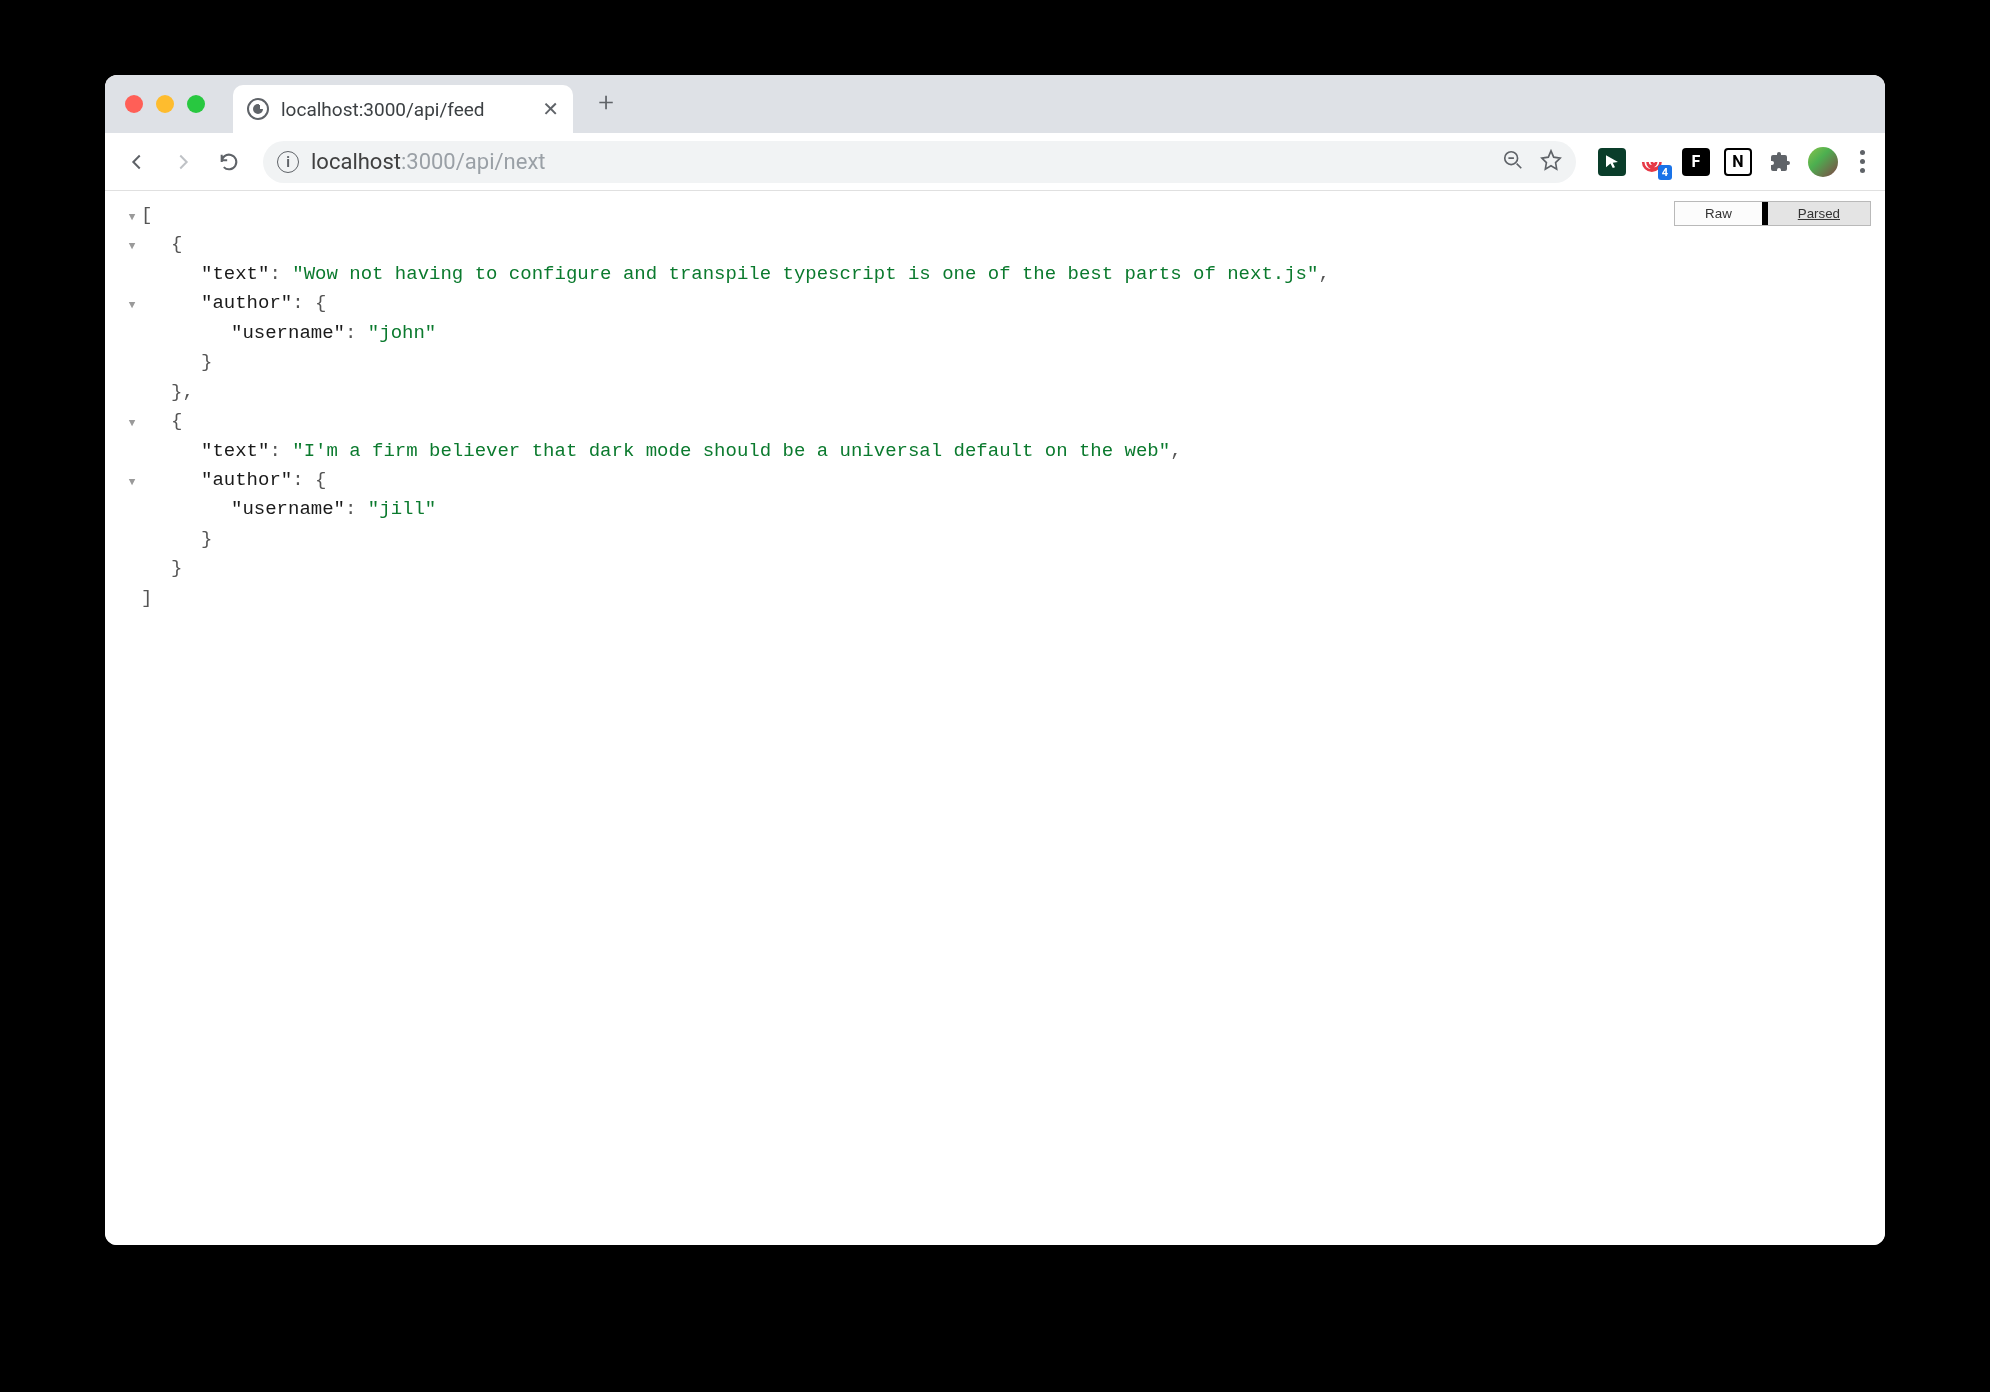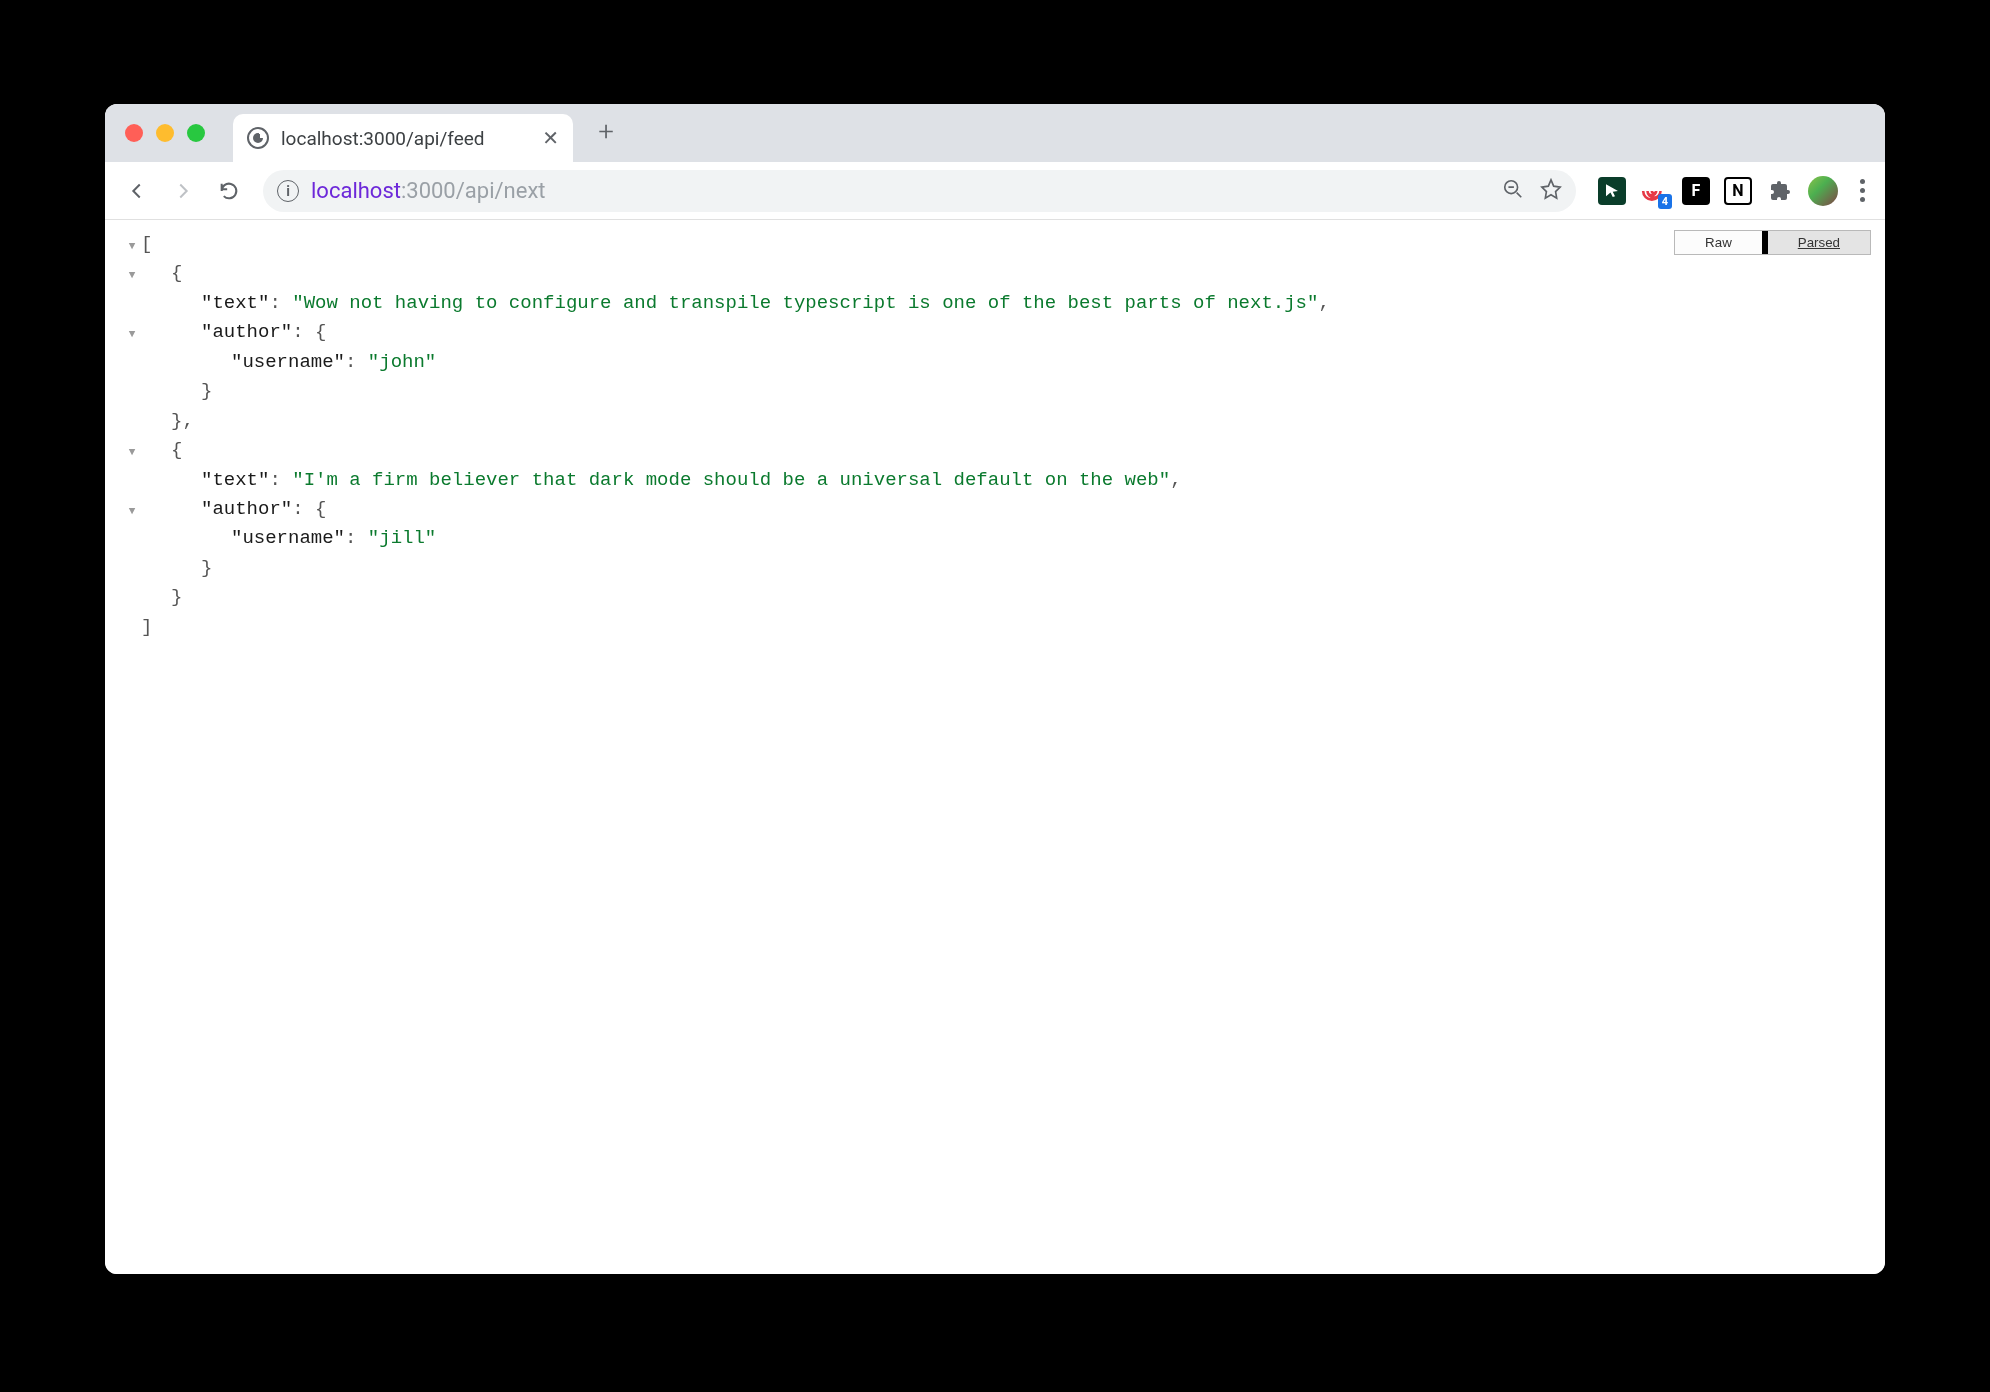--- a/index.html
+++ b/index.html
@@ -15,21 +15,20 @@
   }
   .window {
     width: 1780px;
     height: 1170px;
     background: #fff;
     border-radius: 12px;
     box-shadow: 0 20px 60px rgba(0,0,0,0.6);
     overflow: hidden;
     display: flex;
     flex-direction: column;
-    margin-top: 29px;
   }
   .tabbar {
     height: 58px;
     background: #dee1e6;
     display: flex;
     align-items: flex-end;
     padding-left: 14px;
   }
   .traffic {
     display: flex;
@@ -103,21 +102,21 @@
     gap:12px;
     margin: 0 8px;
   }
   .site-info{
     width:22px;height:22px;border-radius:50%;
     border:1.6px solid #5f6368;
     display:flex;align-items:center;justify-content:center;
     font-size:14px;font-weight:700;color:#5f6368;
   }
   .url { font-size:22px; color:#9aa0a6; }
-  .url .host { color:#6d28d9; }
+  .url .host { color:#404040; }
   .omni-right{margin-left:auto;display:flex;gap:16px;align-items:center;color:#5f6368;}
   .omni-right svg{width:22px;height:22px;stroke:currentColor;fill:none;stroke-width:1.8;}
   .ext-row{display:flex;align-items:center;gap:14px;margin-left:8px;}
   .ext{width:28px;height:28px;display:flex;align-items:center;justify-content:center;border-radius:4px;font-weight:700;font-size:16px;color:#fff;}
   .ext.green{background:#0a3d2a;}
   .ext.red{background:#fff;color:#e63946;position:relative;}
   .ext.red svg{width:26px;height:26px;}
   .ext.red .badge{position:absolute;bottom:-4px;right:-4px;background:#1a73e8;color:#fff;font-size:11px;padding:1px 4px;border-radius:3px;}
   .ext.black{background:#000;}
   .ext.notion{background:#fff;border:2px solid #000;color:#000;}

